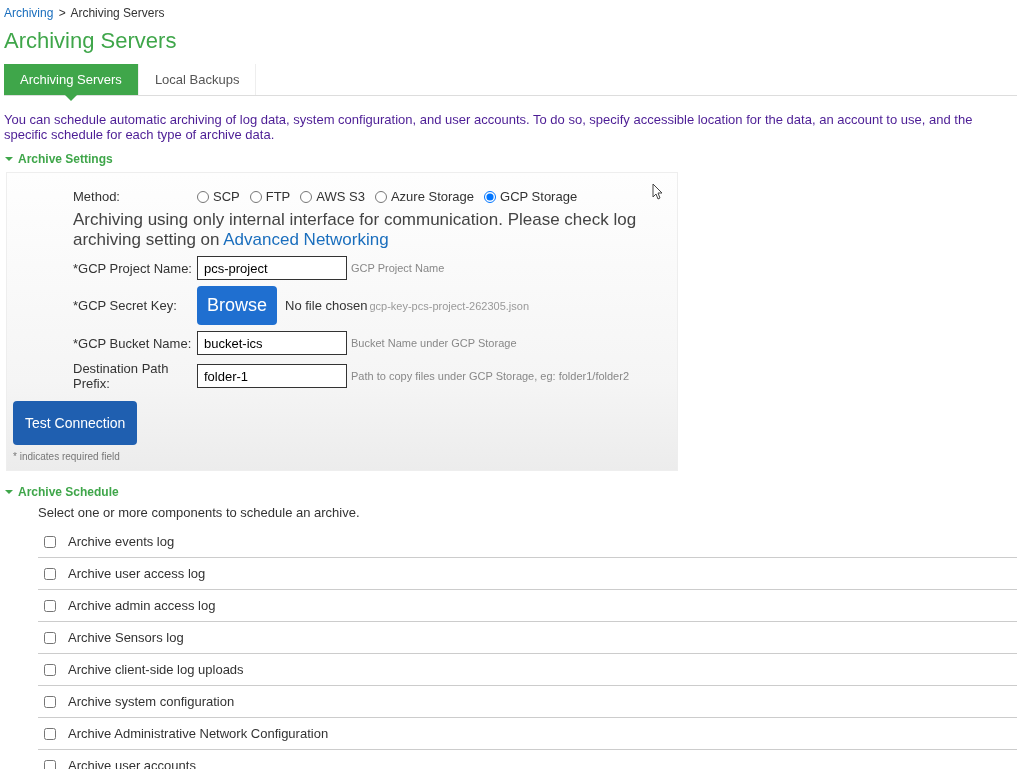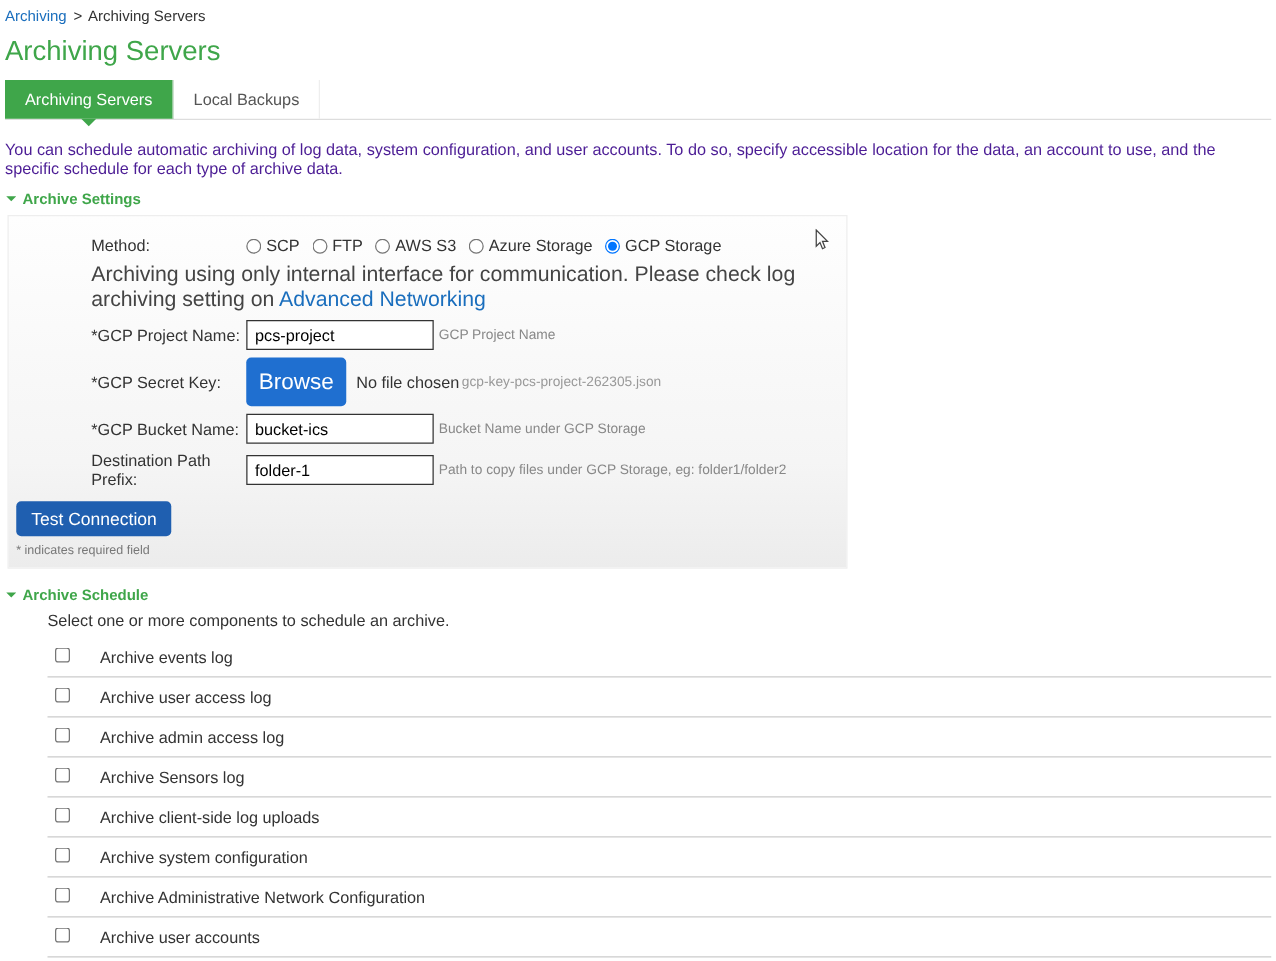--- a/index.html
+++ b/index.html
@@ -33,30 +33,30 @@
     .method-options { display:flex; gap:10px; align-items:center; }
     .method-options label { display:flex; align-items:center; gap:4px; font-size:13px; color:#333; }
     input[type=radio] { width:12px; height:12px; }
     .hint-line { font-size: 17px; color:#444; margin: 2px 0 6px 0; }
     .hint-line a { color:#1a6ebd; }
 
     .text-input { width: 150px; height: 24px; border:1px solid #333; padding: 2px 6px; font-size:13px; background:#fff; }
     .field-hint { font-size:11px; color:#888; margin-left:4px; white-space:nowrap; }
 
     .btn { display:inline-flex; align-items:center; justify-content:center; border:none; border-radius:4px; cursor:pointer; }
-    .btn-primary { background:#1f6fd0; color:#fff; font-size:14px; height:28px; padding:13px 12px; }
+    .btn-primary { background:#1f6fd0; color:#fff; font-size:14px; height:44px; padding:13px 12px; }
     .btn-primary.small { font-size:18px; height:39px; padding:0 10px; }
     .file-chosen { font-size:13px; color:#333; margin-left:8px; }
     .file-name { font-size:11px; color:#999; }
 
     .required-note { font-size:10px; color:#777; margin-top:4px; }
 
     .schedule-intro { font-size:13px; color:#333; margin: 6px 0 6px 34px; }
     .schedule-list { margin-left:34px; }
-    .schedule-item { display:flex; align-items:flex-start; gap:24px; font-size:13px; color:#333; padding:8px 0 8px 6px; border-bottom:1px solid #ccc; }
+    .schedule-item { display:flex; align-items:center; gap:12px; font-size:13px; color:#333; padding:8px 0 8px 6px; border-bottom:1px solid #ccc; }
     .schedule-item input[type=checkbox] { width:12px; height:12px; }
   </style>
 </head>
 <body>
 
 <div class="breadcrumb">
   <a href="#">Archiving</a>
   <span class="sep">&gt;</span>
   <span class="current">Archiving Servers</span>
 </div>

